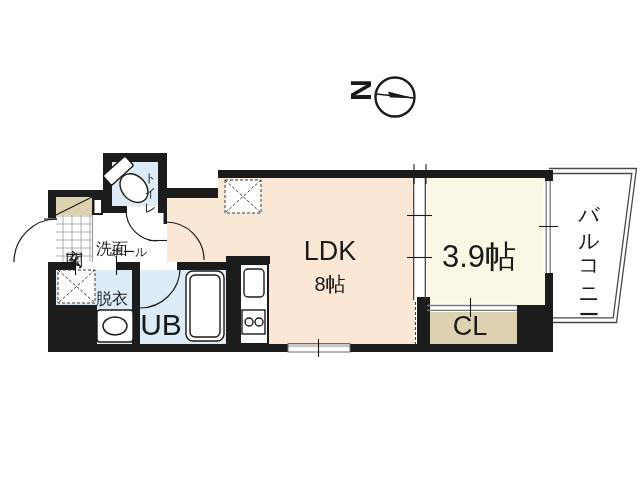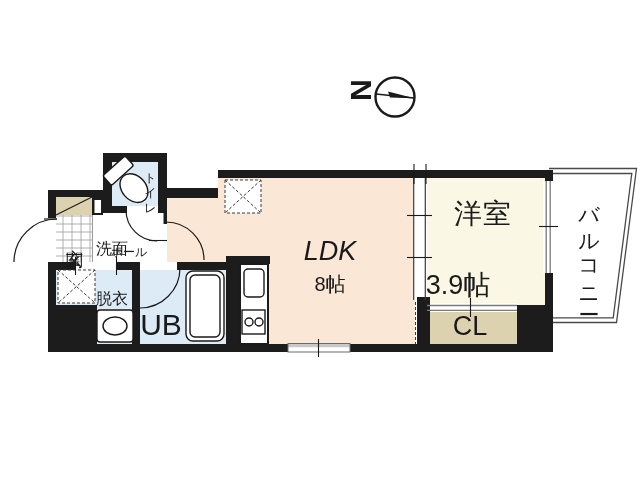--- a/index.html
+++ b/index.html
@@ -164,26 +164,25 @@
 
   <div class="label" style="left:129px;top:252px;font-size:12px;">ホール</div>
 
   <div class="label" style="left:112px;top:274px;font-size:16px;">
     <div>洗面</div>
     <div>脱衣</div>
   </div>
 
   <div class="label" style="left:161px;top:325px;font-size:30px;">UB</div>
 
-  <div class="label" style="left:330px;top:251px;font-size:27px;font-style:italic;">LDK</div>
+  <div class="label" style="left:330px;top:251px;font-size:27px;">LDK</div>
 
   <div class="label" style="left:330px;top:284px;font-size:20px;">8帖</div>
 
-  <div class="label" style="left:483px;top:214px;font-size:28px;letter-spacing:1px;">洋室</div>
 
-  <div class="label" style="left:458px;top:257px;font-size:27px;margin-top:28px;">3.9帖</div>
+  <div class="label" style="left:479px;top:257px;font-size:31px;">3.9帖</div>
 
   <div class="label" style="left:470px;top:326px;font-size:27px;text-align:right;">CL</div>
 
   <div class="label vtext" style="left:589px;top:249px;font-size:21px;letter-spacing:4px;">バルコニー</div>
 
   <div class="label" style="left:361px;top:90px;font-size:30px;font-weight:bold;transform:translate(-50%,-50%) rotate(90deg);">N</div>
 </div>
 
 </body></html>

